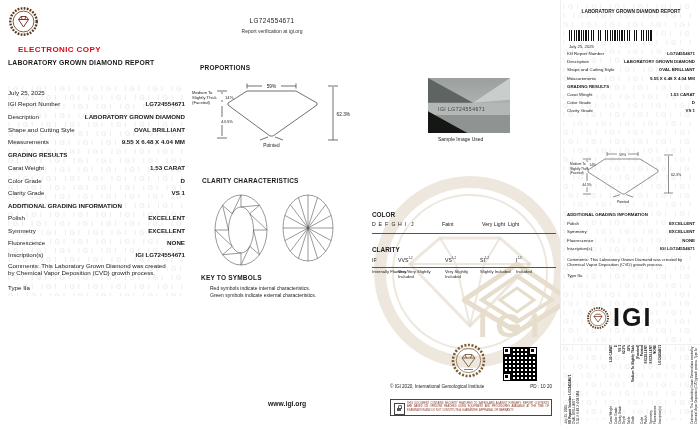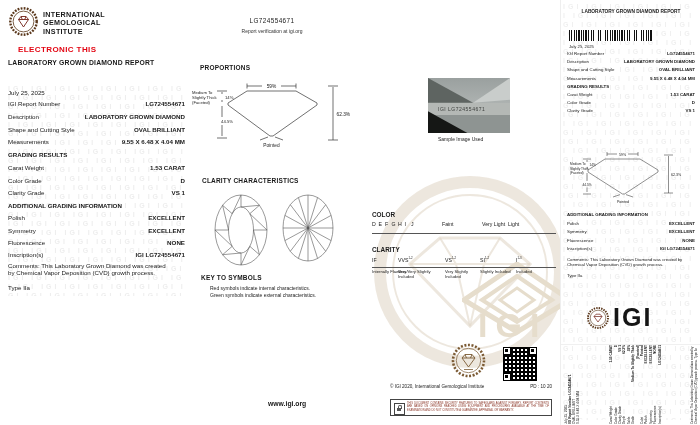--- a/index.html
+++ b/index.html
@@ -137,26 +137,21 @@
     <path d="M55 14 L90 38 L55 60 L20 38 Z" stroke="#e6ddcc" stroke-width="4" fill="none"></path>
     <path d="M55 26 L72 38 L55 50 L38 38 Z" stroke="#e6ddcc" stroke-width="3" fill="none"></path>
   </svg>
   <div class="abs" id="wm-igi-text">IGI</div>
 
   <svg class="abs" style="left:8px;top:6px;" width="31" height="31" viewBox="0 0 31 31">
     <circle cx="15.5" cy="15.5" r="13.2" stroke="#5a371b" stroke-width="2.4" stroke-dasharray="1.8 1.3" fill="none"></circle>
     <circle cx="15.5" cy="15.5" r="10.4" stroke="#5a371b" stroke-width=".8" fill="#fff"></circle>
     <path d="M10.5 13.5 L13 10.5 L18 10.5 L20.5 13.5 L15.5 21 Z M10.5 13.5 L20.5 13.5 M13 10.5 L14.3 13.5 M18 10.5 L16.7 13.5" stroke="#732318" stroke-width=".9" fill="none"></path>
   </svg>
-  <div class="abs" id="org">
-    <div>INTERNATIONAL</div>
-    <div>GEMOLOGICAL</div>
-    <div>INSTITUTE</div>
-  </div>
-  <div class="abs" id="ecopy" style="color:#e30613;">ELECTRONIC THIS</div>
+  <div class="abs" id="ecopy" style="color:#e30613;">ELECTRONIC COPY</div>
   <div class="abs" id="lp-title">LABORATORY GROWN DIAMOND REPORT</div>
   <div class="abs" id="lp-date">July 25, 2025</div>
 
   <div class="abs" id="lp-main">
       <div class="lrow">
       <span class="lbl">IGI Report Number</span>
       <span class="val">LG724554671</span>
     </div>
       <div class="lrow">
       <span class="lbl">Description</span>

